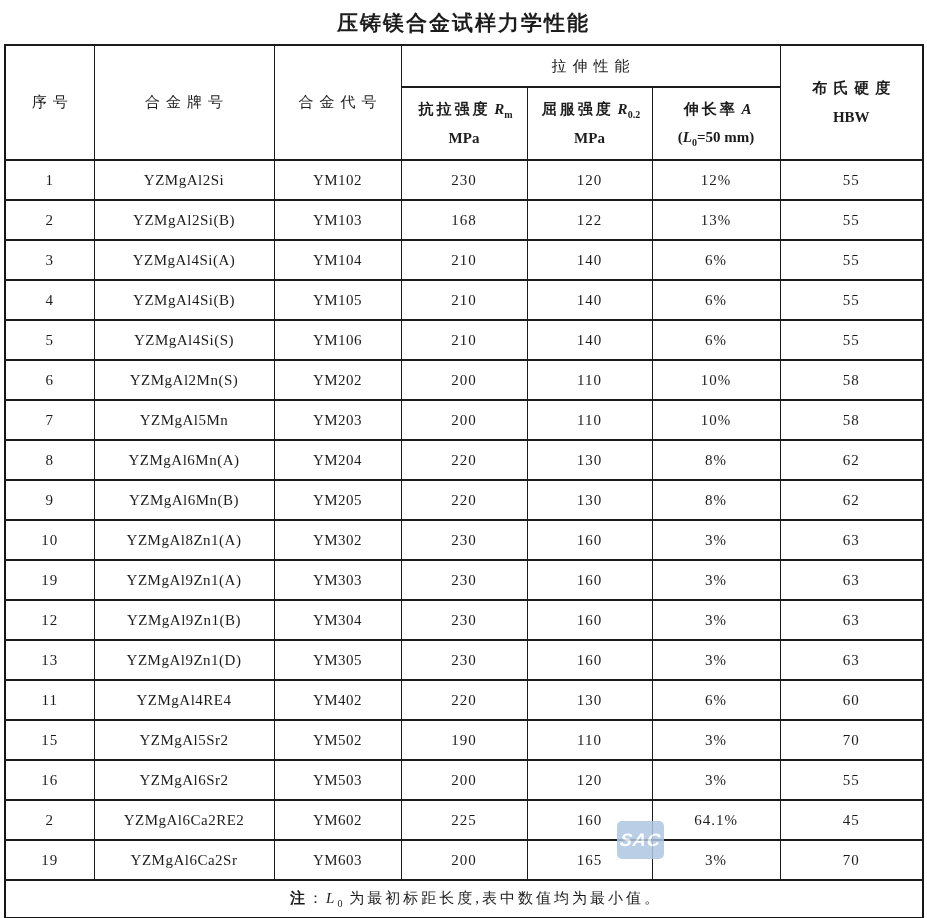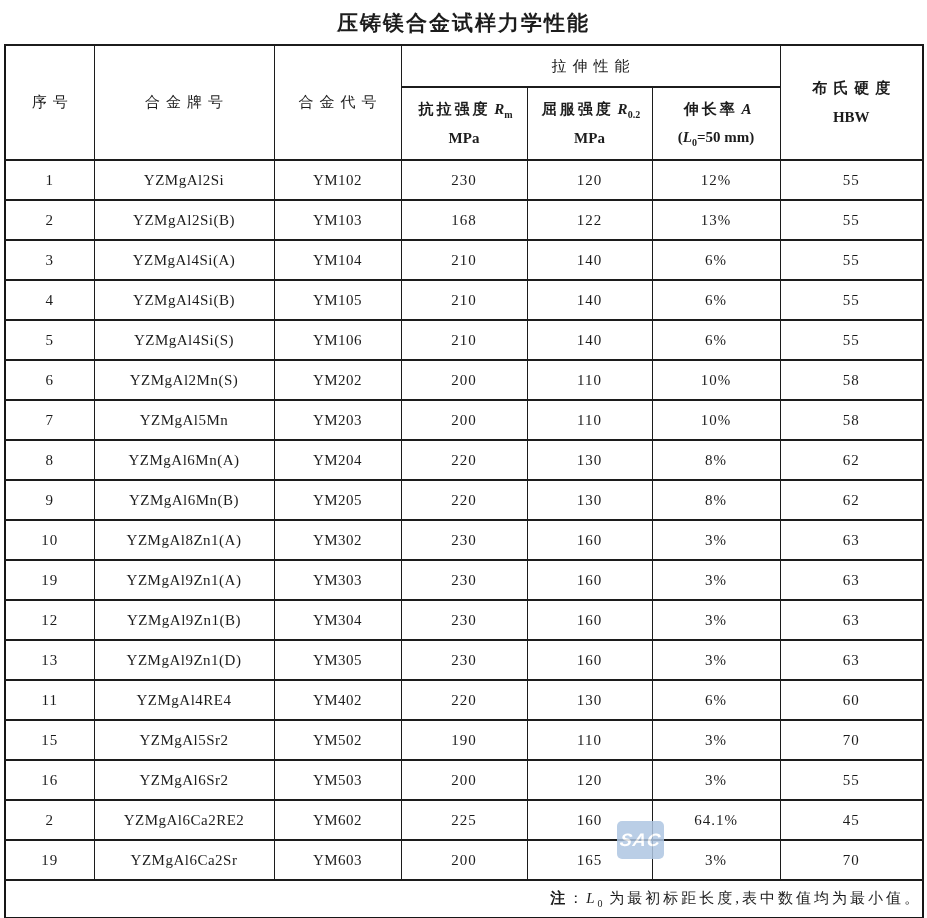--- a/index.html
+++ b/index.html
@@ -41,21 +41,21 @@
   tbody tr       { height: 40px; }
   tfoot tr       { height: 38px; }
   .zh { letter-spacing: 6px; padding-left: 6px; }
   .zh-tight { letter-spacing: 3px; padding-left: 3px; text-align: right; }
   .sym { font-style: italic; font-family: "Liberation Serif", "DejaVu Serif", serif; }
   sub.sb { font-size: 10px; letter-spacing: 0; }
   .hline { line-height: 1.9; font-weight: bold; }
   td.grade-cell { font-size: 16px; letter-spacing: 0.5px; margin-left: 39px; }
   td.num-cell { letter-spacing: 1px; }
   tfoot td.note-cell {
-    text-align: right;
+    text-align: center;
     padding-left: 24px;
     letter-spacing: 3px;
     font-size: 15px;
   }
   .note-label { font-weight: bold; }
   .watermark {
     position: absolute;
     left: 617px; top: 821px;
     width: 47px; height: 38px;
     border-radius: 5px;

